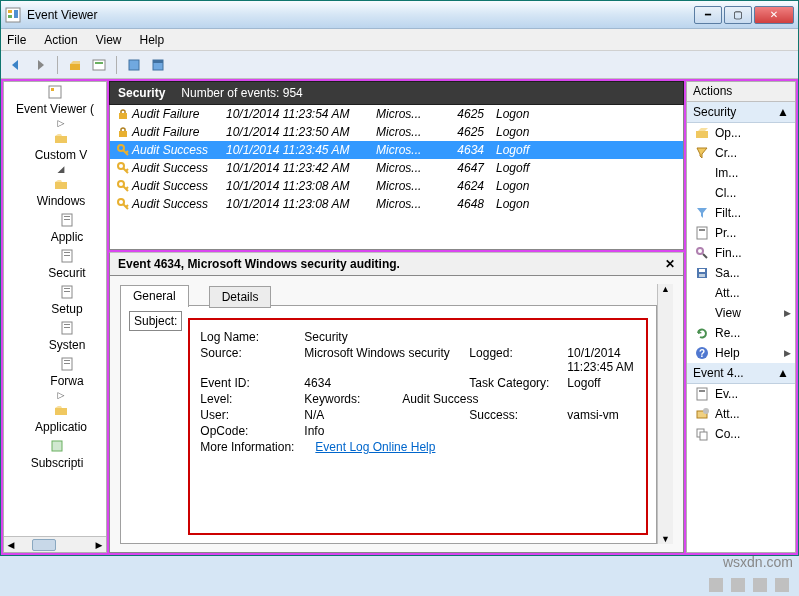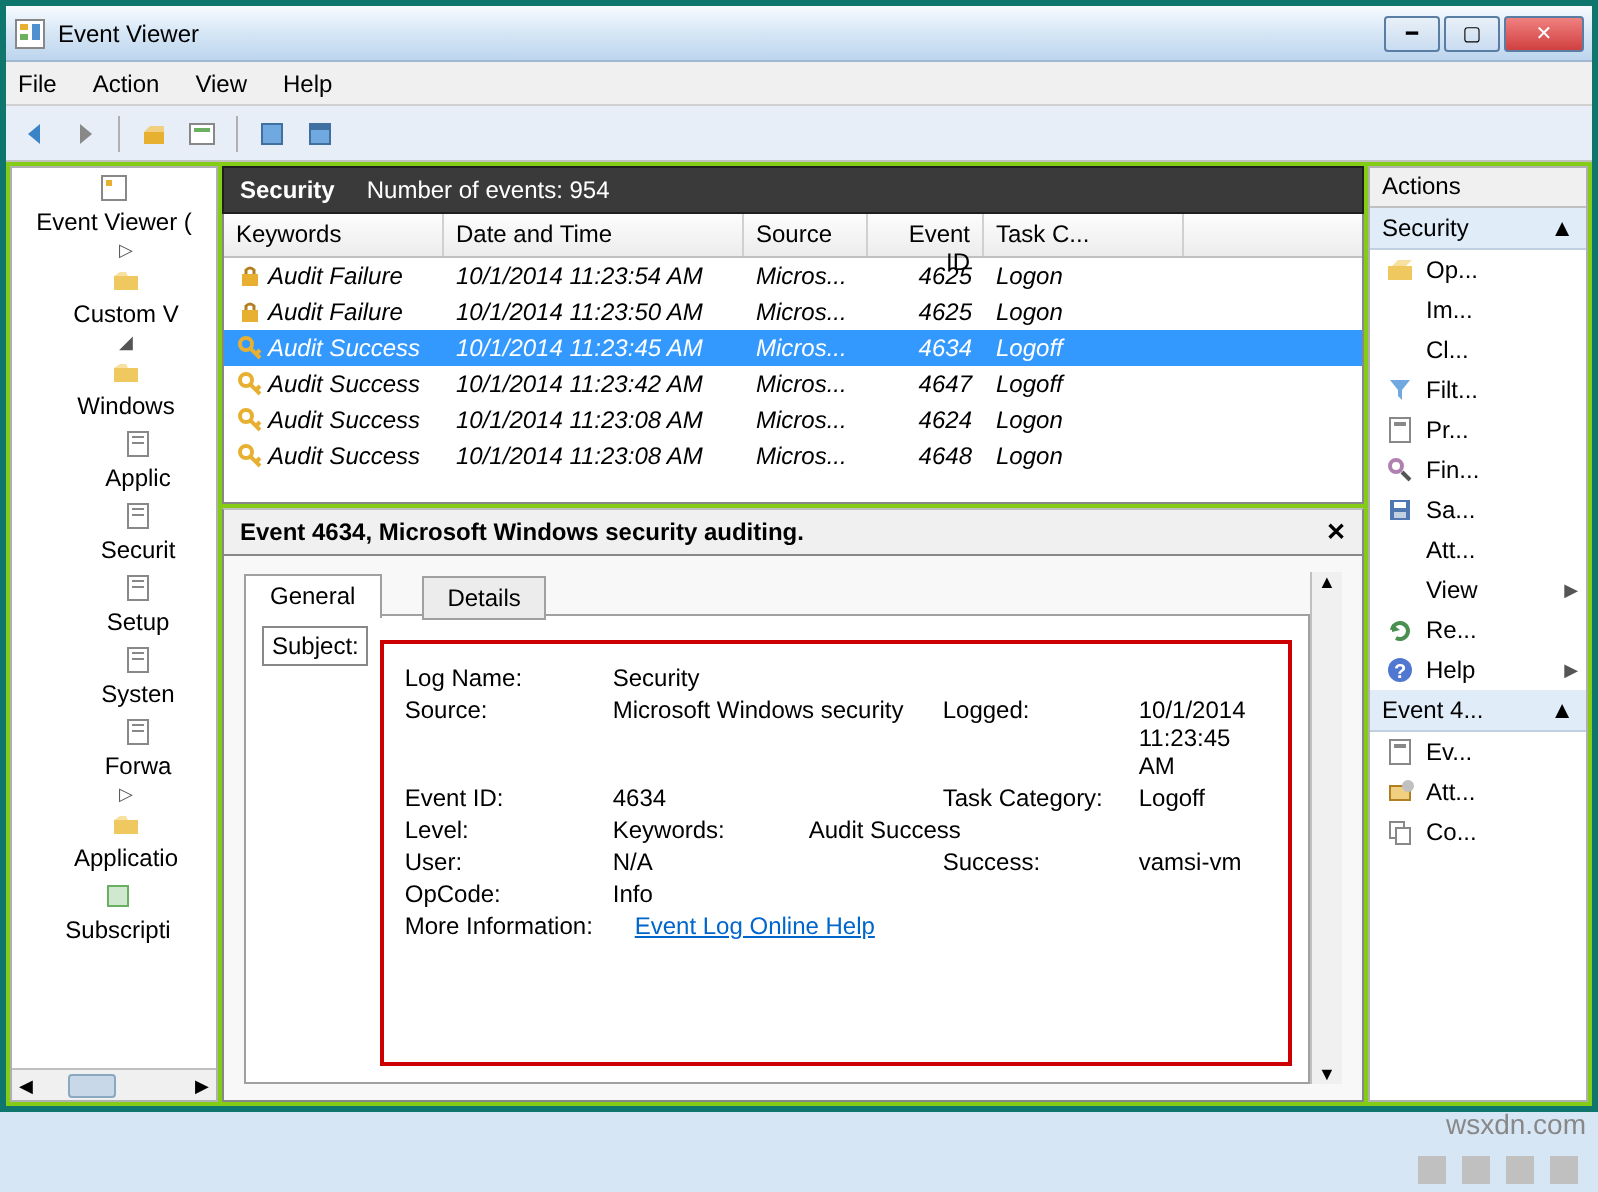--- a/index.html
+++ b/index.html
@@ -1,17 +1,17 @@
 <!DOCTYPE html>
 <html><head>
 <meta charset="utf-8">
 <style>
 * { box-sizing: border-box; margin: 0; padding: 0; }
 body { font-family: "Segoe UI", Tahoma, sans-serif; font-size: 12px; background: #d6e6f5; width: 799px; height: 596px; overflow: hidden; }
-.window { width: 799px; height: 556px; background: #84cc16; border: 3px solid #0f766e; display: flex; flex-direction: column; }
+.window { width: 799px; height: 556px; background: #d946ef; border: 1px solid #0f766e; display: flex; flex-direction: column; }
 .titlebar { height: 28px; background: linear-gradient(to bottom, #f7fbff, #d6e6f5 50%, #bcd5ee); display: flex; align-items: center; padding: 0 4px; border-bottom: 1px solid #a0b8d0; }
 .titlebar .icon { width: 16px; height: 16px; margin-right: 6px; }
 .titlebar .title { flex: 1; color: #000; }
 .win-btns { display: flex; gap: 2px; }
 .win-btn { width: 28px; height: 18px; border: 1px solid #5a7da3; border-radius: 2px; display: flex; align-items: center; justify-content: center; background: linear-gradient(#e8f0f8,#c9dcf0); font-size: 10px; }
 .win-btn.close { background: linear-gradient(#f08080,#d04040); color: #fff; width: 40px; }
 .menubar { height: 22px; background: #f0f0f0; display: flex; align-items: center; padding: 0 6px; gap: 18px; border-bottom: 1px solid #d0d0d0; }
 .menubar span { cursor: default; }
 .toolbar { height: 28px; background: #e8eef7; display: flex; align-items: center; padding: 0 4px; gap: 2px; border-bottom: 1px solid #c0c0c0; }
 .tb-btn { width: 22px; height: 22px; border: 1px solid transparent; display: flex; align-items: center; justify-content: center; border-radius: 2px; }
@@ -236,27 +236,20 @@
           <span class="thumb"></span>
           <span class="arr" style="margin-left:auto">▶</span>
       </div>
     </div>
     <div class="center">
       <div class="sec-header">
         <span class="t1">Security</span>
         <span>Number of events: 954</span>
       </div>
       <div class="grid">
-        <div class="grid-head">
-          <div class="col-kw">Keywords</div>
-          <div class="col-dt">Date and Time</div>
-          <div class="col-src">Source</div>
-          <div class="col-id">Event ID</div>
-          <div class="col-tc">Task C...</div>
-        </div>
         <div class="grid-body" id="grid-body">
             <div class="grid-row">
               <div class="col-kw"><span class="kw-ic"><svg width="14" height="14">
                     <rect x="3" y="6" width="8" height="6" fill="#e8b030"></rect>
                     <path d="M5 6 L5 4 Q7 2 9 4 L9 6" fill="none" stroke="#b08020" stroke-width="1.5"></path>
                   </svg></span>Audit Failure</div>
               <div class="col-dt">10/1/2014 11:23:54 AM</div>
               <div class="col-src">Micros...</div>
               <div class="col-id" style="text-align:right">4625</div>
               <div class="col-tc">Logon</div>
@@ -378,20 +371,28 @@
         </div>
       <div id="act1">
           <div class="act-item">
             <span class="ai">
               <svg width="14" height="14">
                 <rect x="1" y="5" width="12" height="7" fill="#f0c860"></rect>
                 <path d="M3 5 L6 2 L13 2 L10 5" fill="#f8e0a0"></path>
               </svg>
             </span>
             <span>Op...</span>
+          </div>
+          <div class="act-item">
+            <span class="ai">
+              <svg width="14" height="14">
+                <path d="M2 2 L12 2 L7 8 L7 12 L5 10 L5 8 Z" fill="#f0c860" stroke="#b08020"></path>
+              </svg>
+            </span>
+            <span>Cr...</span>
           </div>
           <div class="act-item">
             <span class="ai">
               <svg width="14" height="14"></svg>
             </span>
             <span>Im...</span>
           </div>
           <div class="act-item">
             <span class="ai">
               <svg width="14" height="14"></svg>

